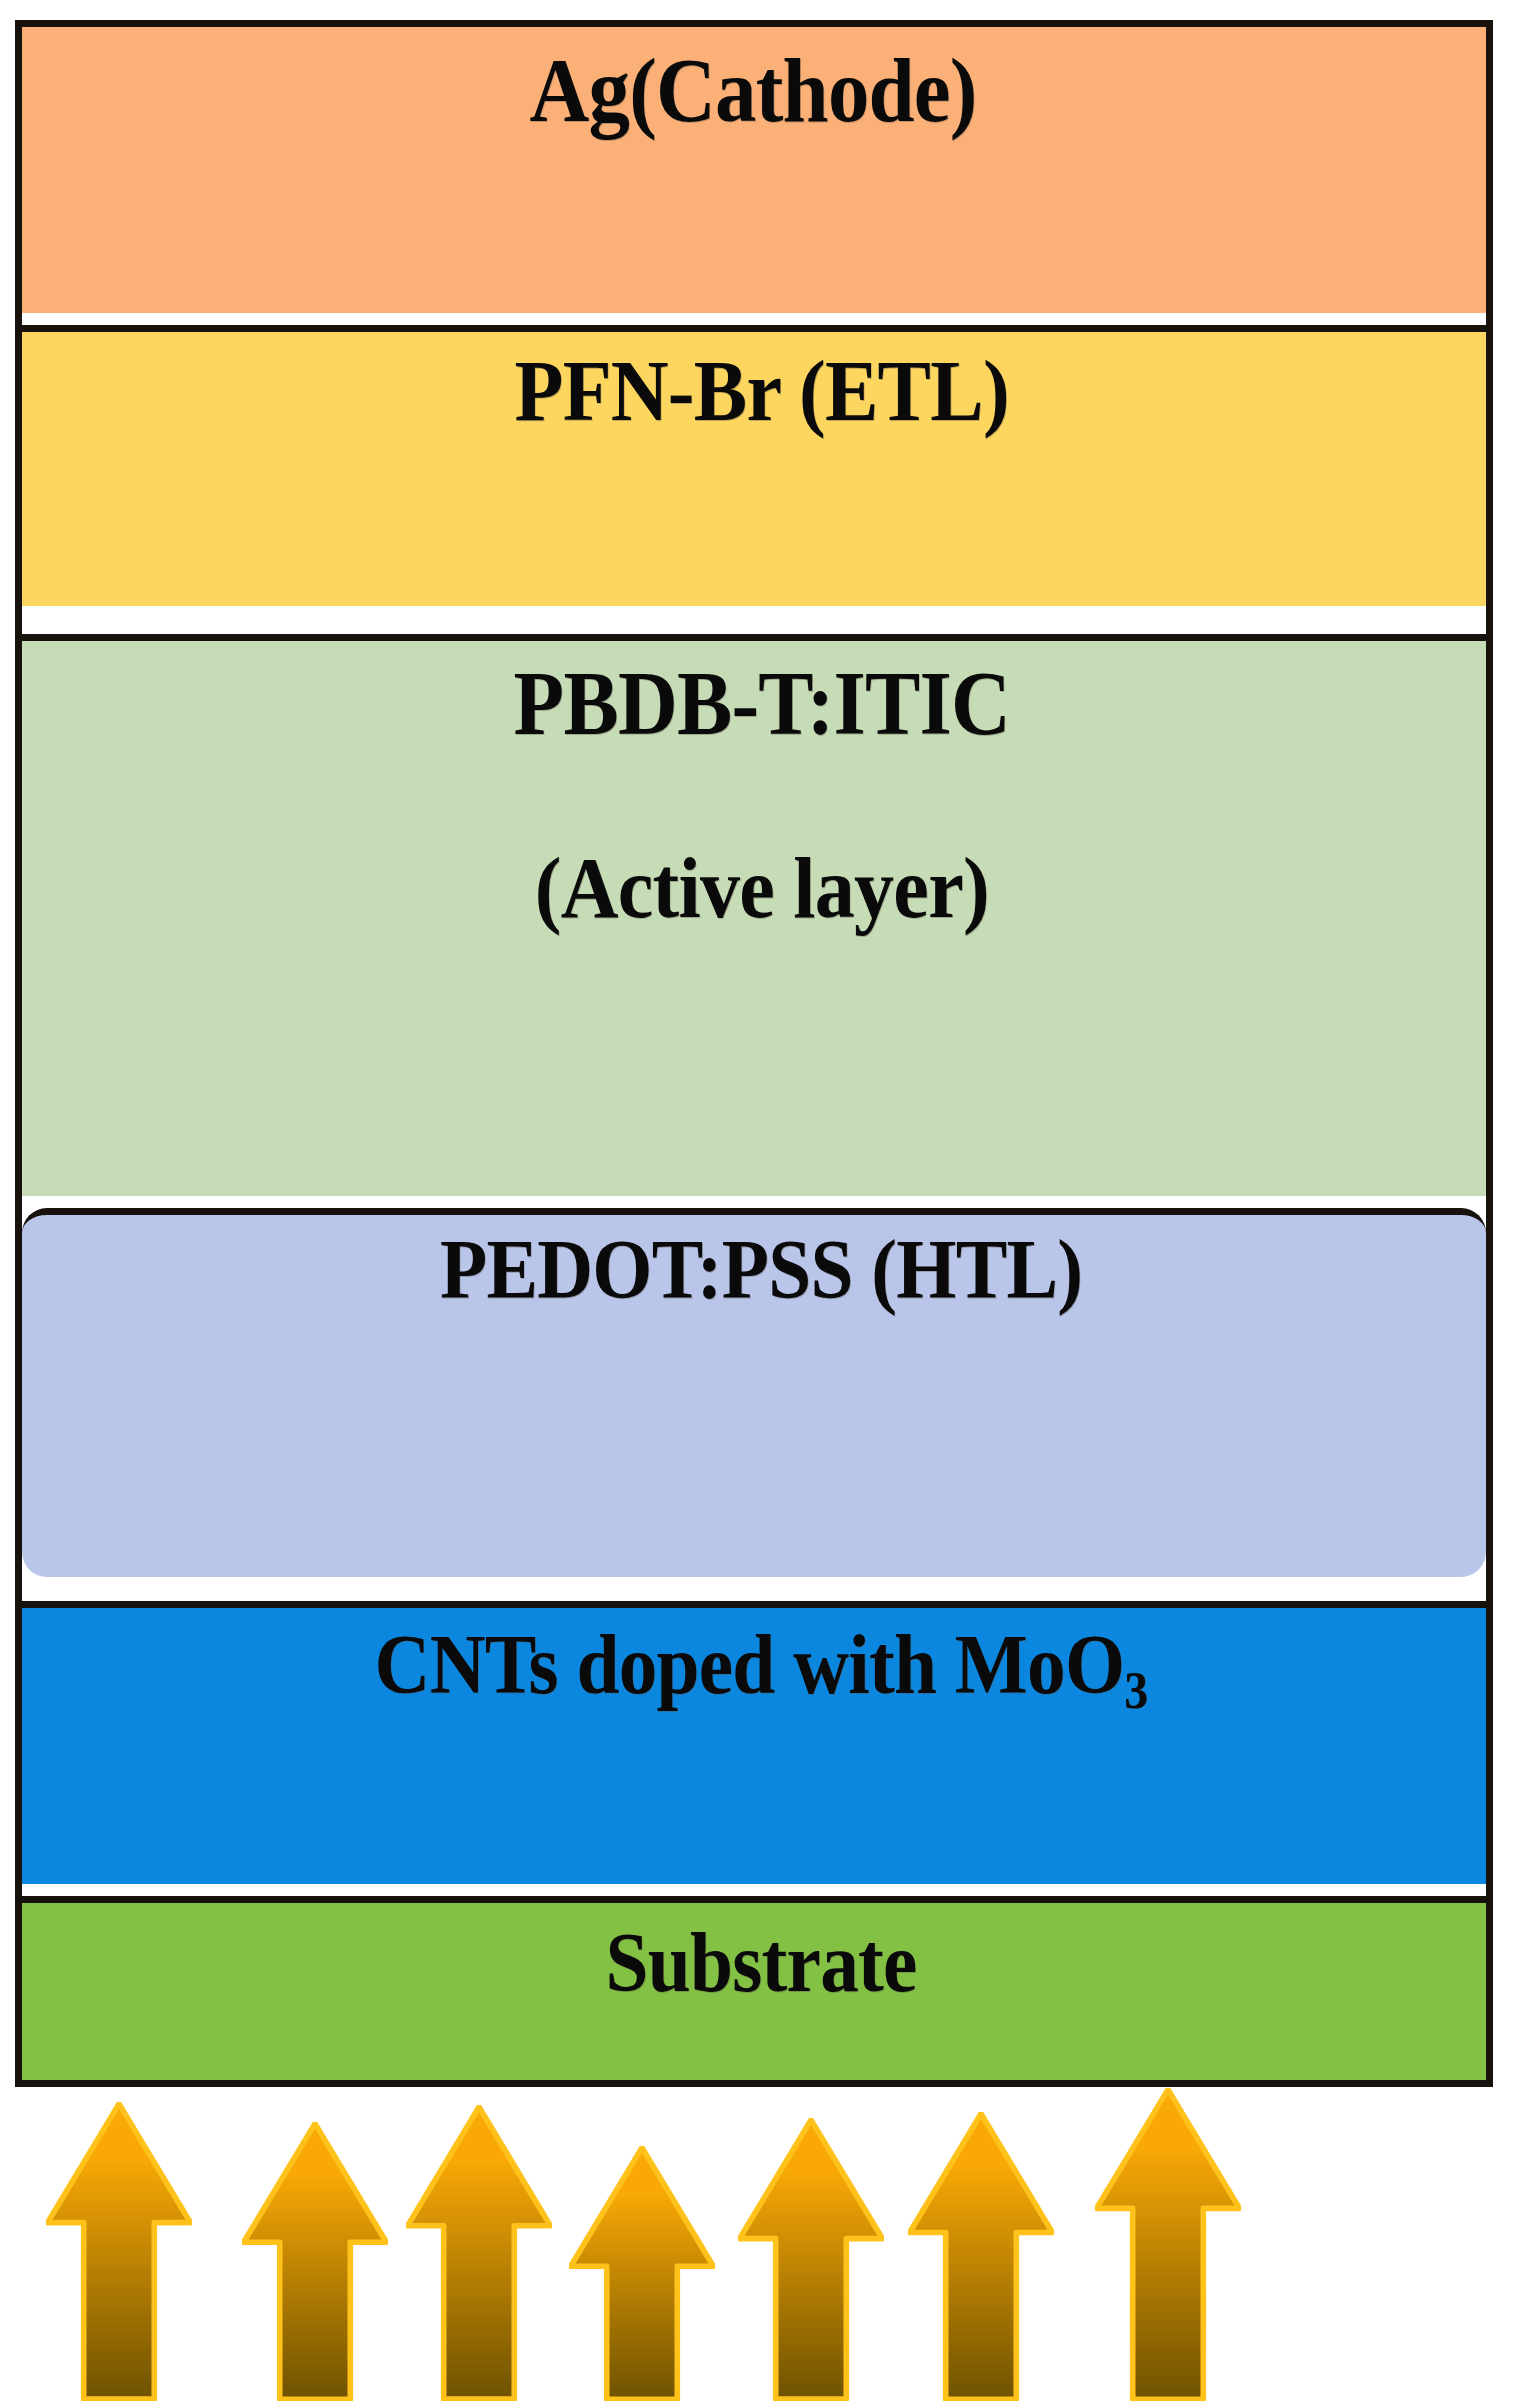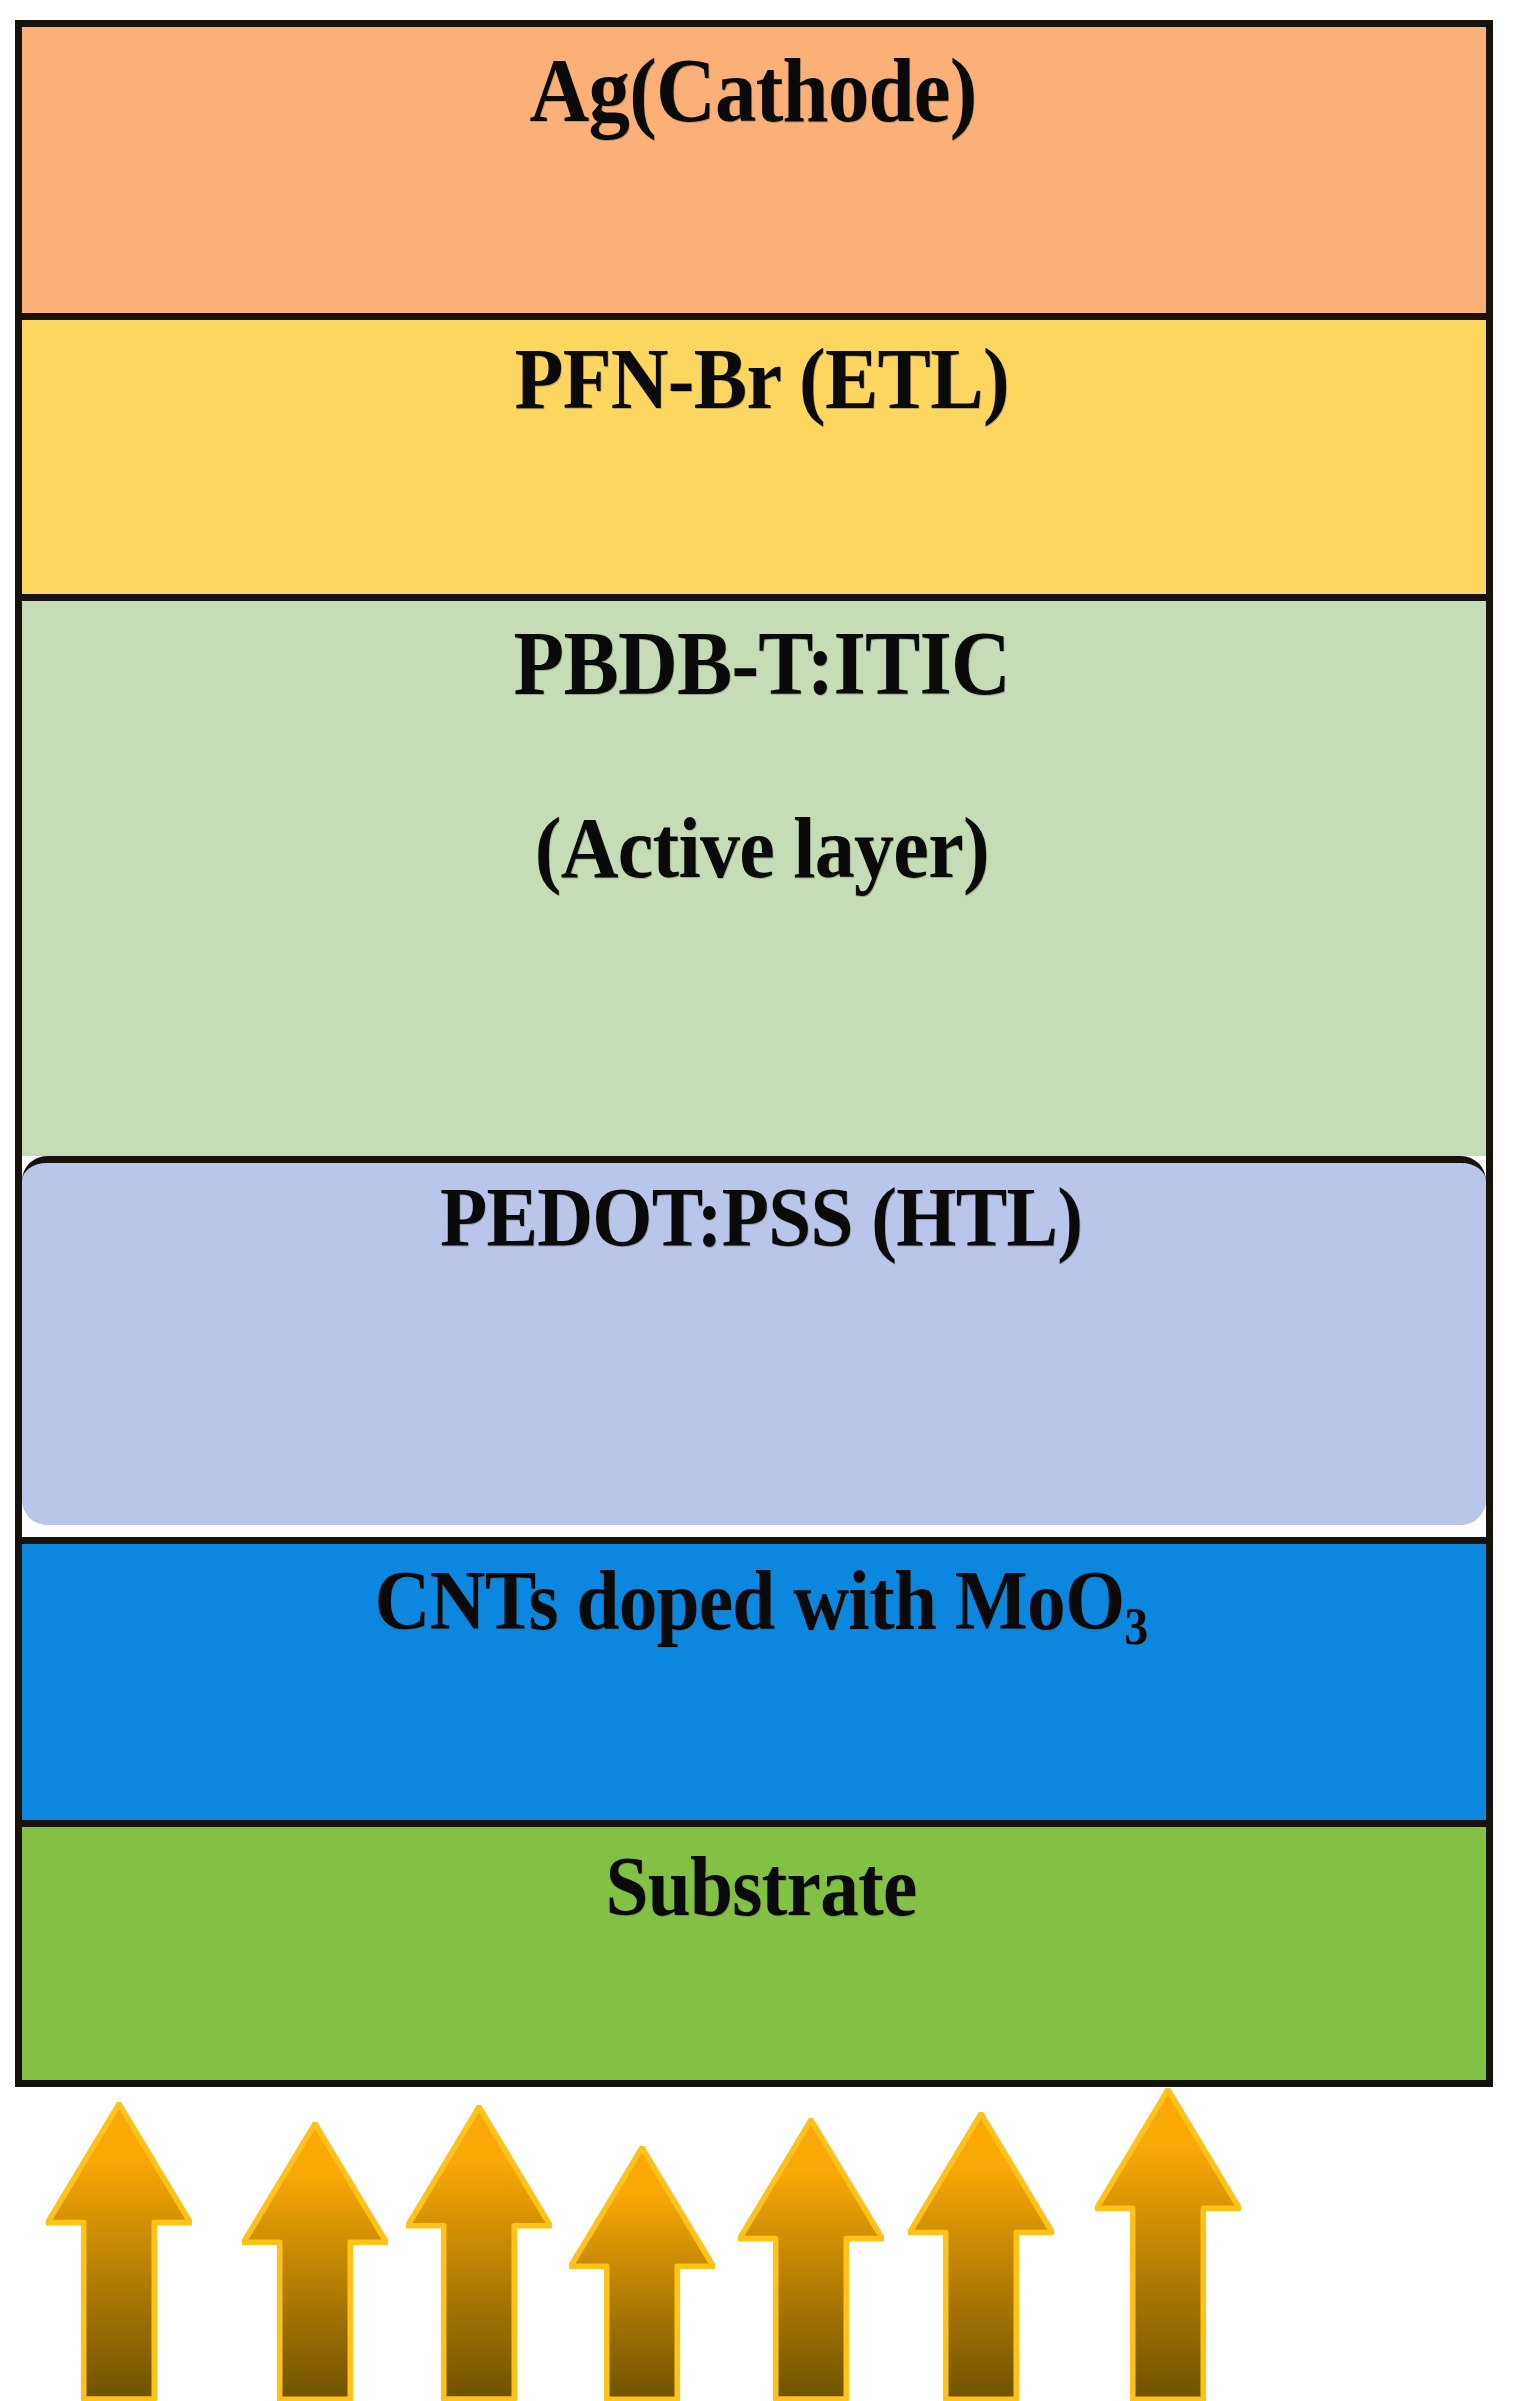--- a/index.html
+++ b/index.html
@@ -29,20 +29,21 @@
     position: absolute;
     left: 14.5px;
     top: 20px;
     width: 1478px;
     height: 2067px;
     box-sizing: border-box;
     border: 7.2px solid #18120c;
     background: #ffffff;
     display: flex;
     flex-direction: column;
+    gap: 12px;
   }
 
   .layer {
     position: relative;
     box-sizing: border-box;
     width: 100%;
     display: flex;
     flex-direction: column;
     align-items: center;
     overflow: hidden;
@@ -105,21 +106,21 @@
   <div id="device-stack" style="border-color: rgb(24, 18, 12);">
 
     <div class="layer" id="layer-cathode" style="background: rgb(251, 176, 120);">
       <div class="layer-label" id="label-cathode">Ag(Cathode)</div>
     </div>
 
     <div class="layer" id="layer-etl" style="background: rgb(252, 214, 94); border-top-color: rgb(24, 18, 12);">
       <div class="layer-label" id="label-etl">PFN-Br (ETL)</div>
     </div>
 
-    <div class="layer" id="layer-active" style="background: rgb(198, 220, 182); border-top-color: rgb(24, 18, 12);">
+    <div class="layer" id="layer-active" style="background: rgb(198, 220, 182); border-top-color: rgb(24, 18, 12); margin-top: 16px;">
       <div class="layer-label" id="label-active-1">PBDB-T:ITIC</div>
       <div class="layer-label" id="label-active-2">(Active layer)</div>
     </div>
 
     <div class="layer" id="layer-htl" style="background: rgb(185, 197, 233); border-top-color: rgb(24, 18, 12); border-radius: 25px;">
       <div class="layer-label" id="label-htl">PEDOT:PSS (HTL)</div>
     </div>
 
     <div class="layer" id="layer-cnt" style="background: rgb(12, 135, 223); border-top-color: rgb(24, 18, 12); margin-top: 12px;">
       <div class="layer-label" id="label-cnt"><span>CNTs doped with MoO</span><span class="sub">3</span></div>

